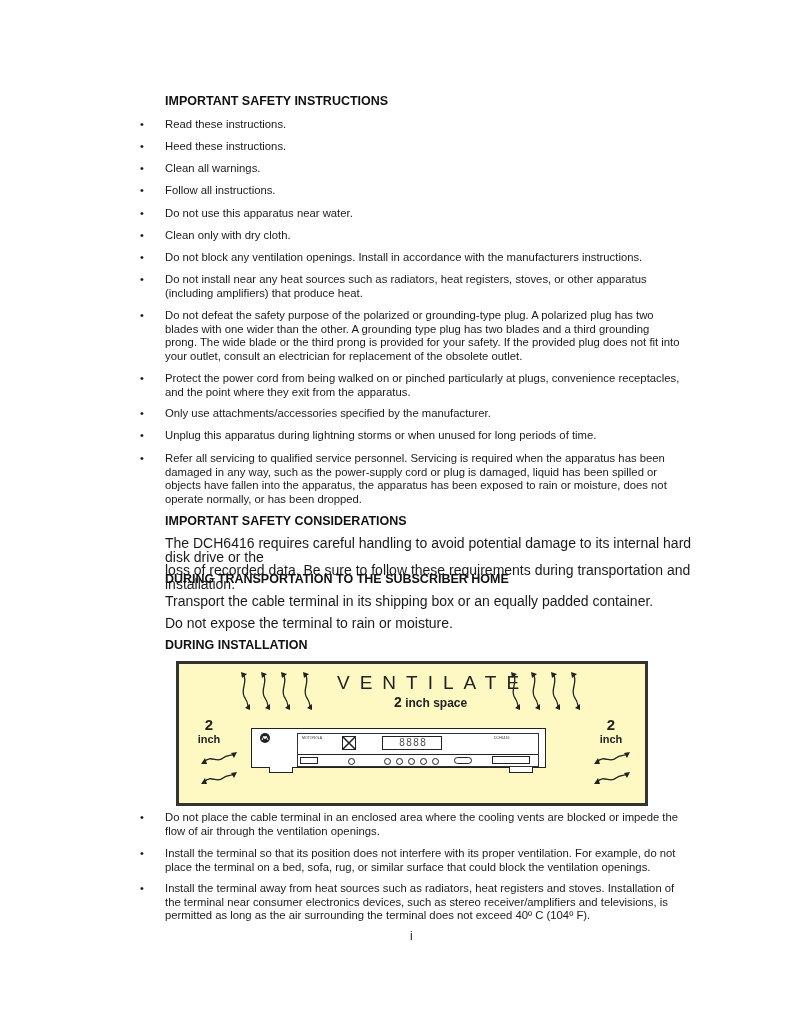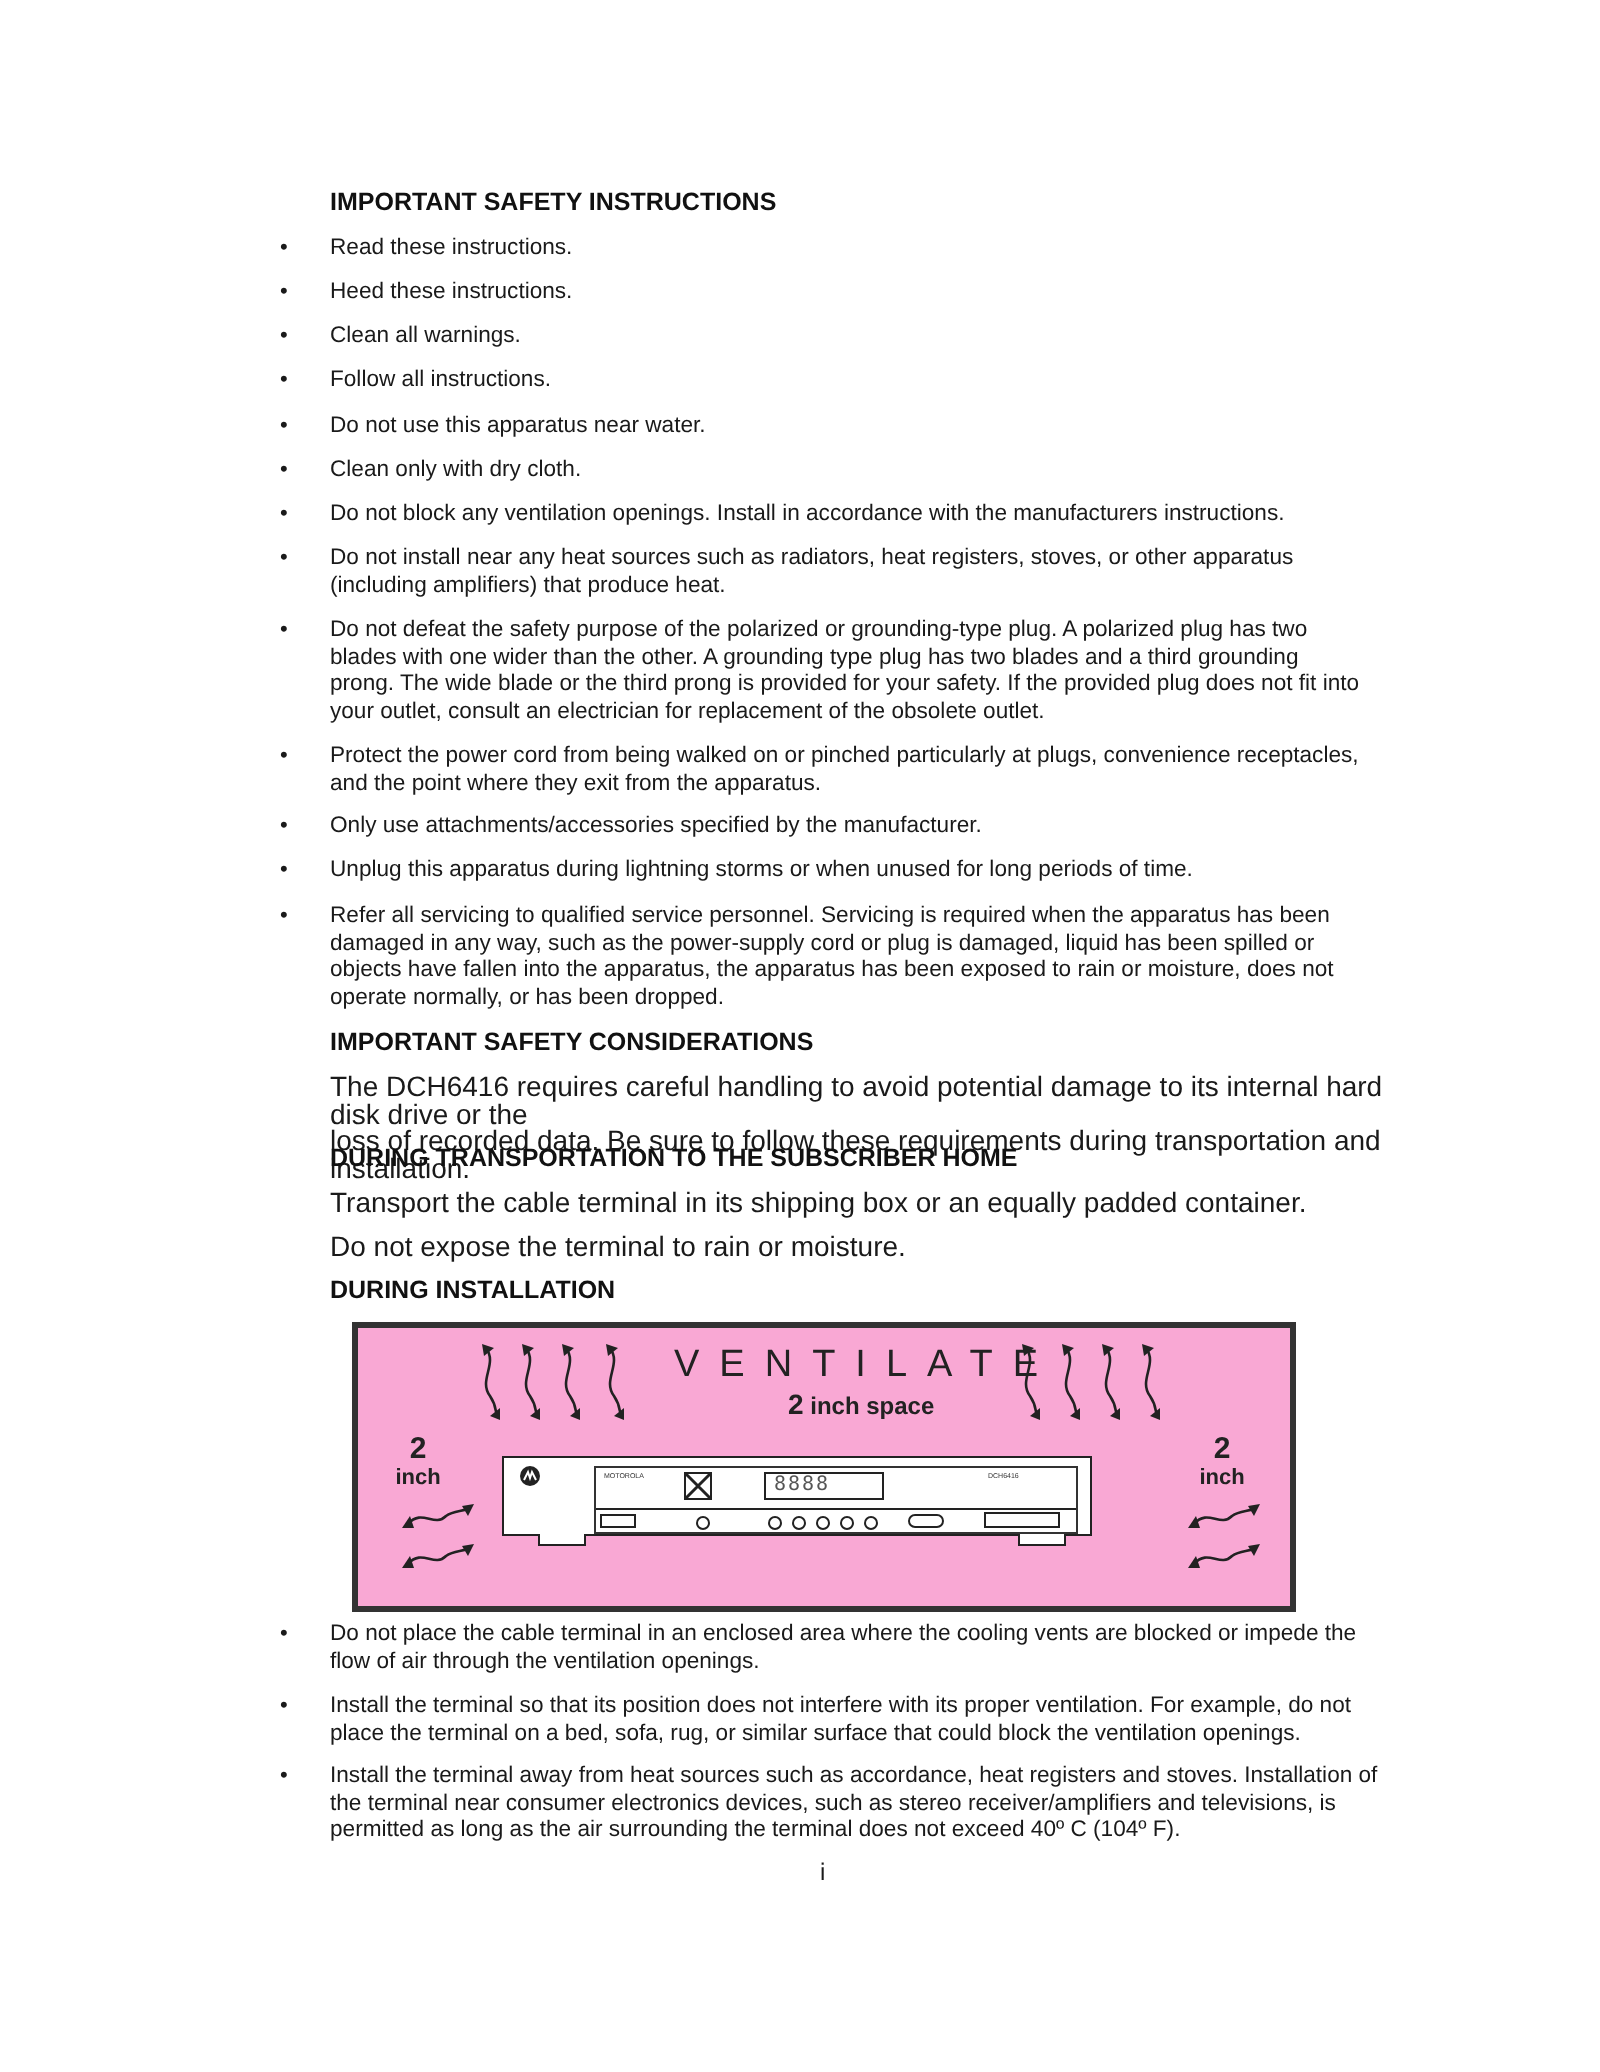--- a/index.html
+++ b/index.html
@@ -12,21 +12,21 @@
     position: absolute; left: 165px; font-weight: bold; font-size: 12.5px;
     letter-spacing: 0; color: #111;
   }
   .item { position: absolute; left: 0; width: 800px; font-size: 11.3px; line-height: 13.5px; }
   .item .bullet { position: absolute; left: 140px; top: 0; font-size: 11px; }
   .item .txt { position: absolute; left: 165px; width: 545px; white-space: pre-line; }
   .para { position: absolute; left: 165px; width: 545px; font-size: 14px; line-height: 13.5px; white-space: pre-line; }
 
   .figure {
     position: absolute; left: 176px; top: 661px; width: 472px; height: 145px;
-    border: 3px solid #333; box-sizing: border-box; background: #f9a8d4;
+    border: 3px solid #333; box-sizing: border-box; background: #fef9c3;
   }
   .vent-title {
     position: absolute; left: 158px; top: 8px; font-size: 19px; letter-spacing: 10px;
     font-weight: normal; color: #222;
   }
   .vent-sub {
     position: absolute; left: 215px; top: 30px; font-size: 12px; font-weight: bold; color: #222;
   }
   .vent-sub .big { font-size: 14px; }
   .side-label { position: absolute; text-align: center; font-weight: bold; color: #222; width: 40px; }
@@ -206,21 +206,21 @@
         <circle cx="5" cy="5" r="5" fill="#222"></circle>
         <path d="M2,7 L4,3 L5,6 L6,3 L8,7" stroke="#fff" stroke-width="1" fill="none"></path>
       </svg>
       <div class="panel">
         <span style="position:absolute;left:4px;top:2px;font-size:3.5px;color:#333">MOTOROLA</span>
         <svg style="position:absolute;left:44px;top:2px" width="14" height="14">
           <rect x="0.5" y="0.5" width="13" height="13" fill="#fff" stroke="#222"></rect>
           <path d="M1,1 L13,13 M13,1 L1,13" stroke="#222" stroke-width="1.5"></path>
         </svg>
         <div style="position:absolute;left:84px;top:2px;width:60px;height:14px;border:1px solid #222;box-sizing:border-box">
-          <span style="position:absolute;left:4px;top:0px;font-family:'DejaVu Sans Mono',monospace;font-size:10px;letter-spacing:1px;color:#555">8888</span>
+          <span style="position:absolute;left:16px;top:0px;font-family:'DejaVu Sans Mono',monospace;font-size:10px;letter-spacing:1px;color:#555">8888</span>
         </div>
         <span style="position:absolute;left:196px;top:2px;font-size:3.5px;color:#333">DCH6416</span>
         <div style="position:absolute;left:0;top:20px;width:240px;height:1px;background:#222"></div>
         <div style="position:absolute;left:2px;top:23px;width:18px;height:7px;border:1px solid #222;box-sizing:border-box"></div>
         <div style="position:absolute;left:50px;top:24px;width:5px;height:5px;border:1px solid #222;border-radius:50%"></div>
         <div style="position:absolute;left:86px;top:24px;width:5px;height:5px;border:1px solid #222;border-radius:50%"></div>
         <div style="position:absolute;left:98px;top:24px;width:5px;height:5px;border:1px solid #222;border-radius:50%"></div>
         <div style="position:absolute;left:110px;top:24px;width:5px;height:5px;border:1px solid #222;border-radius:50%"></div>
         <div style="position:absolute;left:122px;top:24px;width:5px;height:5px;border:1px solid #222;border-radius:50%"></div>
         <div style="position:absolute;left:134px;top:24px;width:5px;height:5px;border:1px solid #222;border-radius:50%"></div>
@@ -237,19 +237,19 @@
     <span class="txt">Do not place the cable terminal in an enclosed area where the cooling vents are blocked or impede the
 flow of air through the ventilation openings.</span>
   </div>
   <div class="item" style="top:847px">
     <span class="bullet">•</span>
     <span class="txt">Install the terminal so that its position does not interfere with its proper ventilation. For example, do not
 place the terminal on a bed, sofa, rug, or similar surface that could block the ventilation openings.</span>
   </div>
   <div class="item" style="top:882px">
     <span class="bullet">•</span>
-    <span class="txt">Install the terminal away from heat sources such as accordance, heat registers and stoves. Installation of
+    <span class="txt">Install the terminal away from heat sources such as radiators, heat registers and stoves. Installation of
 the terminal near consumer electronics devices, such as stereo receiver/amplifiers and televisions, is
 permitted as long as the air surrounding the terminal does not exceed 40º C (104º F).</span>
   </div>
 
   <div class="page-num">i</div>
 </div>
 
 </body></html>

